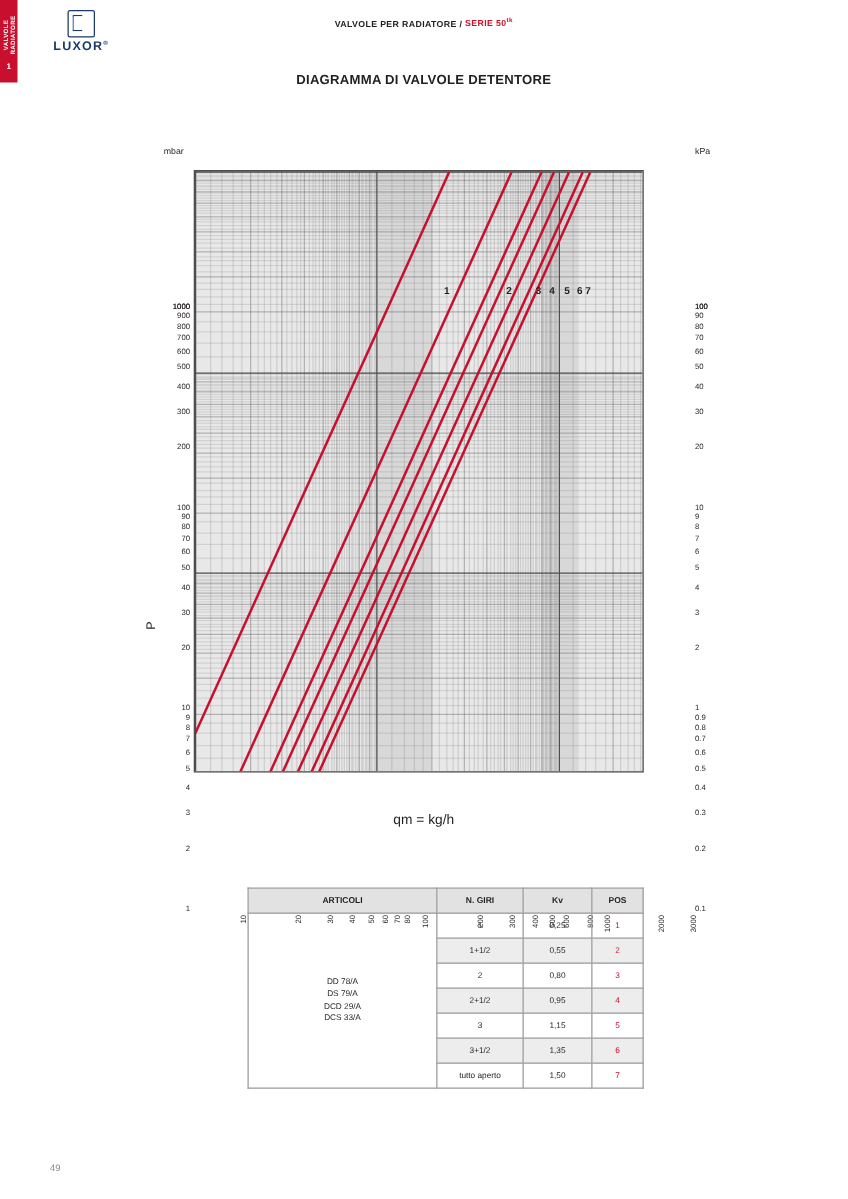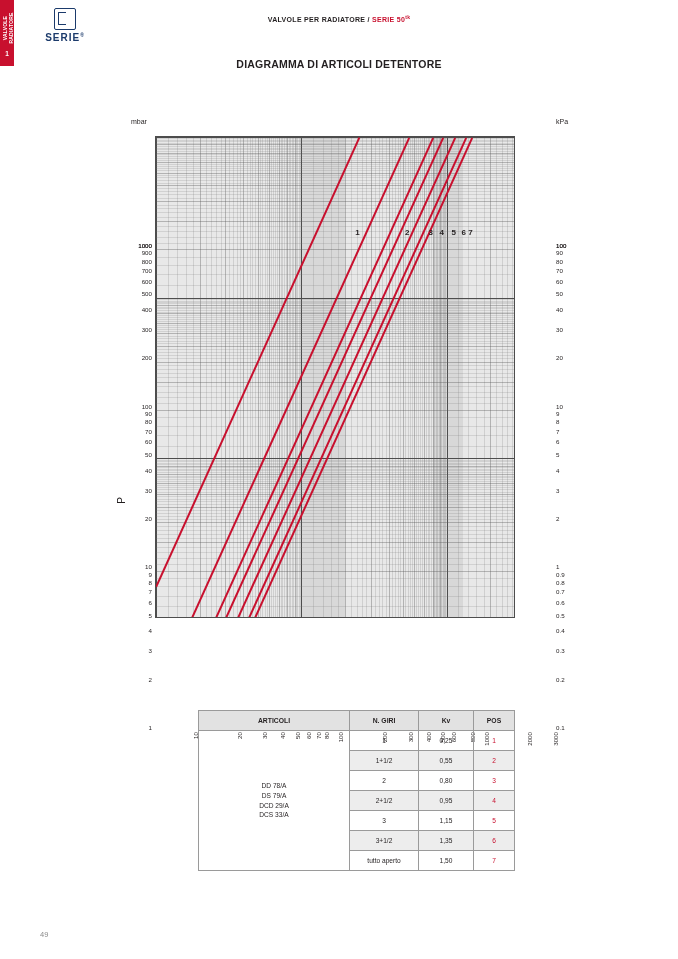--- a/index.html
+++ b/index.html
@@ -117,27 +117,27 @@
 </head>
 <body>
 
 <div class="side-tab">
   <div class="tab-label">VALVOLE RADIATORE</div>
   <div class="tab-num">1</div>
 </div>
 
 <div class="logo">
   <div class="mark"></div>
-  <div class="word"><span>SERIE</span><sup>®</sup></div>
+  <div class="word"><span>LUXOR</span><sup>®</sup></div>
 </div>
 
 <div class="kicker">
   <span>VALVOLE PER RADIATORE / </span><span class="red"><span>SERIE 50</span><sup>tk</sup></span>
 </div>
-<div class="page-title">DIAGRAMMA DI ARTICOLI DETENTORE</div>
+<div class="page-title">DIAGRAMMA DI VALVOLE DETENTORE</div>
 
 <div class="chart-wrap">
   <div class="unit-left">mbar</div>
   <div class="unit-right">kPa</div>
 
   <div class="plot" id="plot">
     <div class="band" style="left: 145.33px; width: 43.7487px;"></div>
       <div class="band" style="left: 276.576px; width: 30.6433px;"></div>
       <div class="gridlayer" id="gridlayer">
         <div class="vline major" style="left: 0px;"></div>
@@ -474,20 +474,21 @@
       <div class="curvenum" style="left: 355.163px; top: 118px;">1</div>
       <div class="curvenum" style="left: 404.927px; top: 118px;">2</div>
       <div class="curvenum" style="left: 428.576px; top: 118px;">3</div>
       <div class="curvenum" style="left: 439.423px; top: 118px;">4</div>
       <div class="curvenum" style="left: 451.481px; top: 118px;">5</div>
       <div class="curvenum" style="left: 461.601px; top: 118px;">6</div>
       <div class="curvenum" style="left: 468.251px; top: 118px;">7</div>
     </div>
 
   <div class="axis-p">P</div>
+  <div class="axis-q">qm = kg/h</div>
 </div>
 
 <table class="art">
   <thead>
     <tr>
       <th class="col-art">ARTICOLI</th>
       <th class="col-giri">N. GIRI</th>
       <th class="col-kv">Kv</th>
       <th class="col-pos">POS</th>
     </tr>

